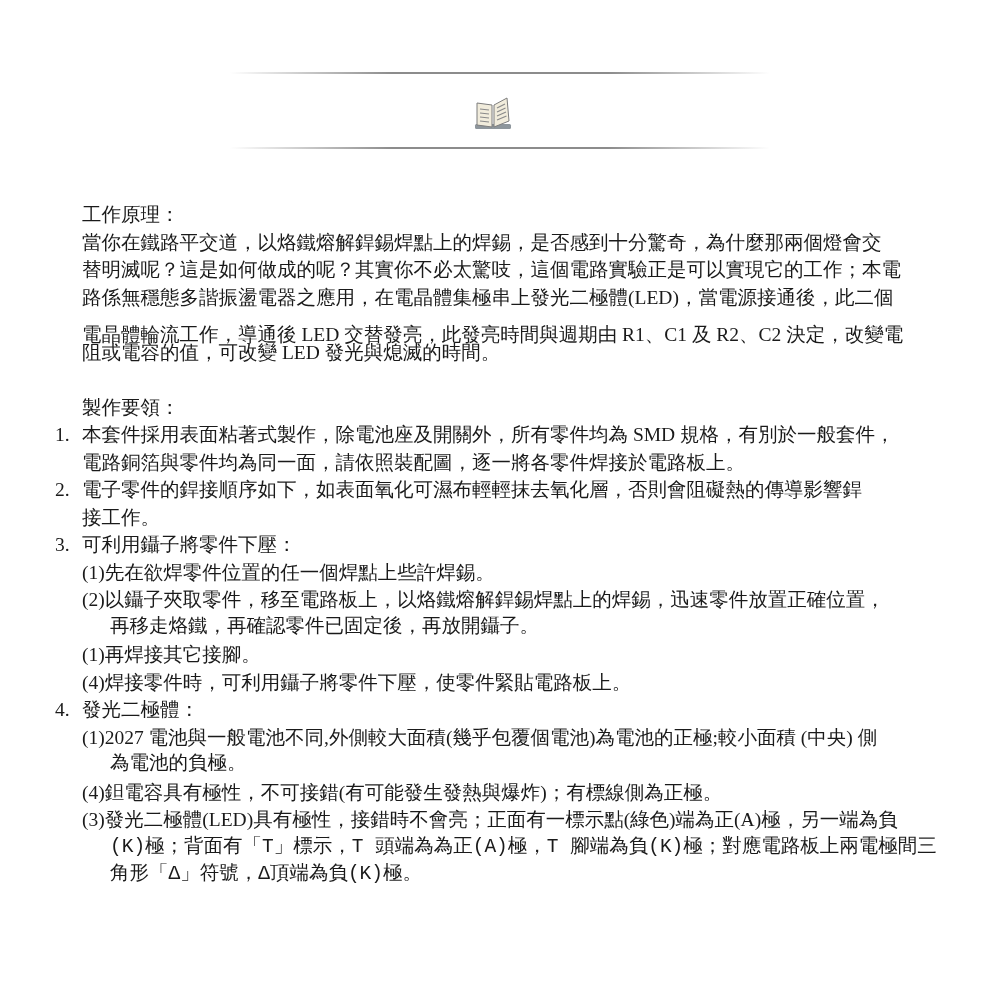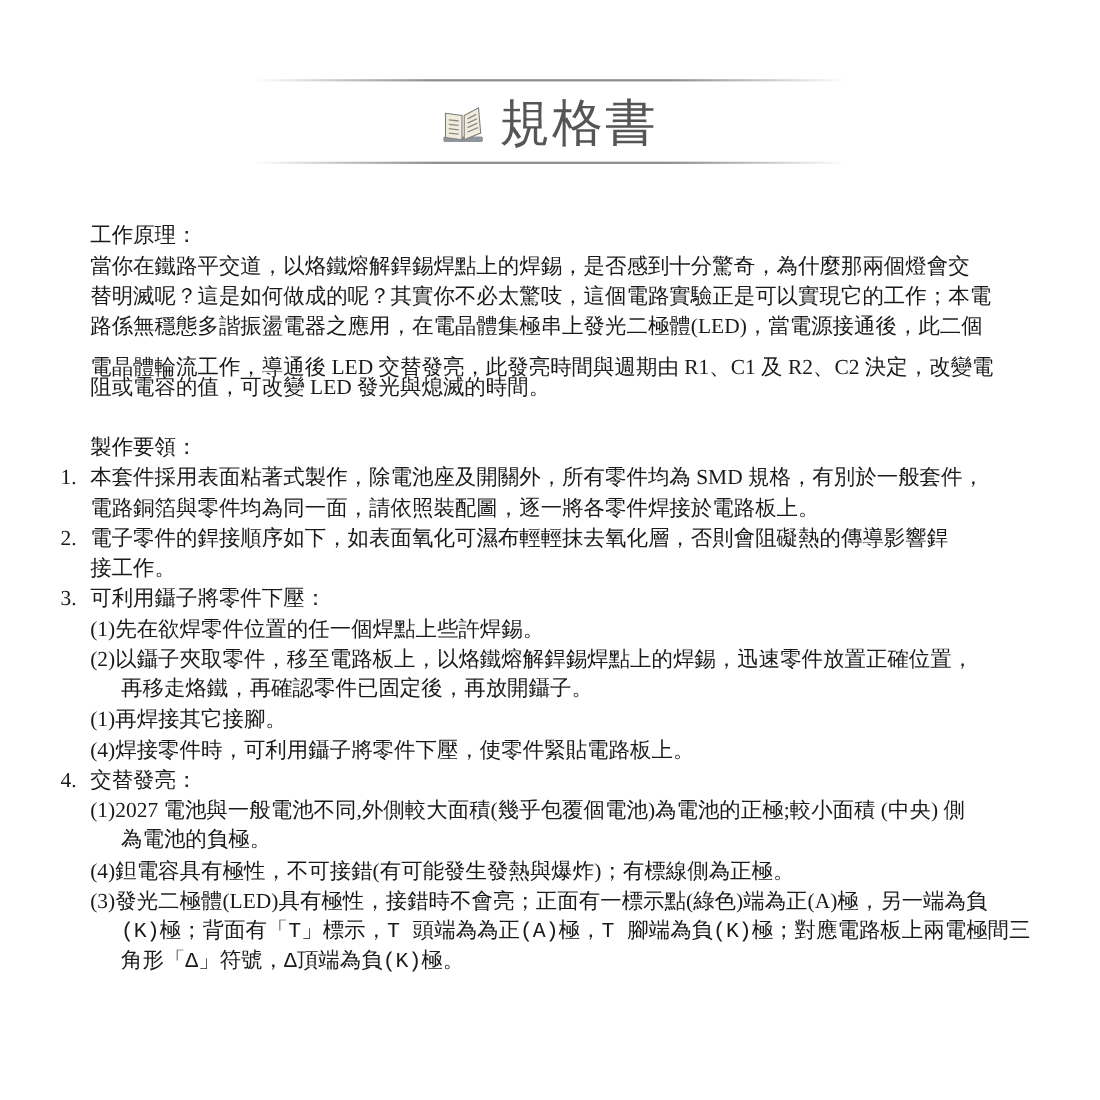--- a/index.html
+++ b/index.html
@@ -27,21 +27,20 @@
 
 <div class="hline top"></div>
 <div class="title-wrap">
   <svg class="book-icon" viewBox="0 0 38 34">
     <rect x="1" y="27" width="36" height="5" rx="1.5" fill="#8e969c"></rect>
     <path d="M3 6 L18 8 L18 30 L3 28 Z" fill="#f1ecdc" stroke="#7d7d7d" stroke-width="1"></path>
     <path d="M20 8 L33 1 L35 24 L20 30 Z" fill="#f1ecdc" stroke="#7d7d7d" stroke-width="1"></path>
     <path d="M6 12 L15 13 M6 16 L15 17 M6 20 L15 21 M6 24 L15 25" stroke="#8a8a8a" stroke-width="1.2"></path>
     <path d="M23 11 L31 7 M23 15 L31.5 11 M23 19 L32 15 M23 23 L32.5 19" stroke="#8a8a8a" stroke-width="1.2"></path>
   </svg>
-  <span class="title">規格書</span>
 </div>
 <div class="hline bottom"></div>
 
 <div class="content">
 
   <div class="line p" style="top:0px">工作原理：</div>
   <div class="line p" style="top:27.5px">當你在鐵路平交道，以烙鐵熔解銲錫焊點上的焊錫，是否感到十分驚奇，為什麼那兩個燈會交</div>
   <div class="line p" style="top:55px">替明滅呢？這是如何做成的呢？其實你不必太驚吱，這個電路實驗正是可以實現它的工作；本電</div>
   <div class="line p" style="top:82.5px">路係無穩態多諧振盪電器之應用，在電晶體集極串上發光二極體(LED)，當電源接通後，此二個</div>
   <div class="line p" style="top:120px">電晶體輪流工作，導通後 LED 交替發亮，此發亮時間與週期由 R1、C1 及 R2、C2 決定，改變電</div>
@@ -59,20 +58,20 @@
 
   <div class="line num" style="top:330px">3.</div>
   <div class="line ind1" style="top:330px">可利用鑷子將零件下壓：</div>
   <div class="line sub" style="top:357.5px">(1)先在欲焊零件位置的任一個焊點上些許焊錫。</div>
   <div class="line sub" style="top:385px">(2)以鑷子夾取零件，移至電路板上，以烙鐵熔解銲錫焊點上的焊錫，迅速零件放置正確位置，</div>
   <div class="line sub2" style="top:412.5px">再移走烙鐵，再確認零件已固定後，再放開鑷子。</div>
   <div class="line sub" style="top:440px">(1)再焊接其它接腳。</div>
   <div class="line sub" style="top:467.5px">(4)焊接零件時，可利用鑷子將零件下壓，使零件緊貼電路板上。</div>
 
   <div class="line num" style="top:495px">4.</div>
-  <div class="line ind1" style="top:495px">交替發亮：</div>
+  <div class="line ind1" style="top:495px">發光二極體：</div>
   <div class="line sub" style="top:522.5px">(1)2027 電池與一般電池不同,外側較大面積(幾乎包覆個電池)為電池的正極;較小面積 (中央) 側</div>
   <div class="line sub2" style="top:550px">為電池的負極。</div>
   <div class="line sub" style="top:577.5px">(4)鉭電容具有極性，不可接錯(有可能發生發熱與爆炸)；有標線側為正極。</div>
   <div class="line sub" style="top:605px">(3)發光二極體(LED)具有極性，接錯時不會亮；正面有一標示點(綠色)端為正(A)極，另一端為負</div>
   <div class="line sub2" style="top:632.5px">(K)極；背面有「T」標示，T 頭端為為正(A)極，T 腳端為負(K)極；對應電路板上兩電極間三</div>
   <div class="line sub2" style="top:660px">角形「Δ」符號，Δ頂端為負(K)極。</div>
 </div>
 
 </body></html>

